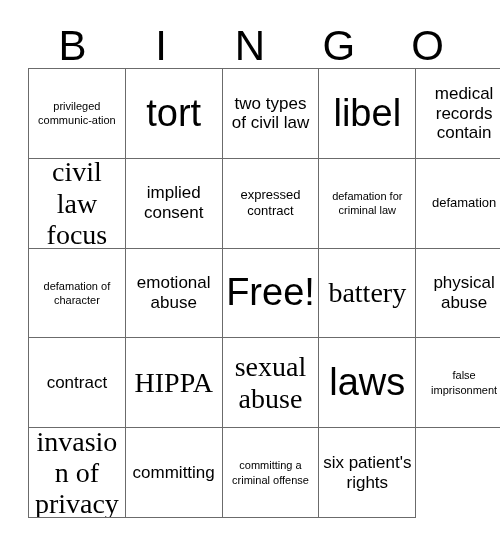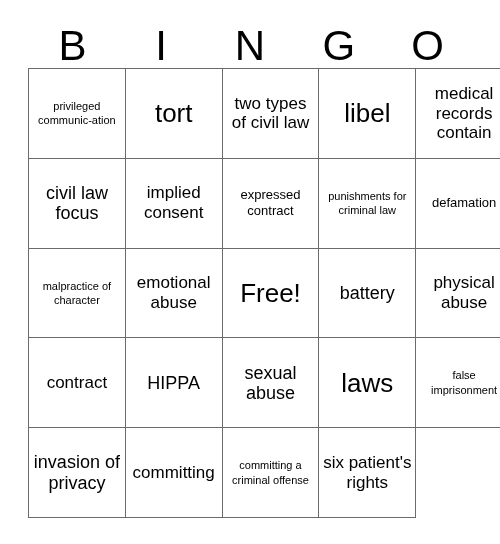--- a/index.html
+++ b/index.html
@@ -79,22 +79,22 @@
     width: 100%;
     text-align: center;
     line-height: 1.12;
     word-wrap: break-word;
     overflow-wrap: break-word;
     hyphens: manual;
     color: #000;
   }
 
   
-  .fs-xxl .cell-text { font-size: 26px; line-height: 1.08; }
-  .fs-lg  .cell-text { font-size: 18px; line-height: 1.12; }
+  .fs-xxl .cell-text { font-size: 38px; line-height: 1.08; }
+  .fs-lg  .cell-text { font-size: 28px; line-height: 1.12; font-family: Liberation Serif, serif; }
   .fs-md  .cell-text { font-size: 17px; line-height: 1.16; }
   .fs-sm  .cell-text { font-size: 13px; line-height: 1.22; }
   .fs-xs  .cell-text { font-size: 11px; line-height: 1.30; }
 </style>
 </head>
 <body>
 
 <div id="card">
 
   <div id="bingo-header">
@@ -126,28 +126,28 @@
     <div class="cell fs-lg">
         <span class="cell-text">civil law focus</span>
       </div>
     <div class="cell fs-md">
         <span class="cell-text">implied consent</span>
       </div>
     <div class="cell fs-sm">
         <span class="cell-text">expressed contract</span>
       </div>
     <div class="cell fs-xs">
-        <span class="cell-text">punishments for criminal law</span>
+        <span class="cell-text">defamation for criminal law</span>
       </div>
     <div class="cell fs-sm">
         <span class="cell-text">defamation</span>
       </div>
 
     <div class="cell fs-xs">
-        <span class="cell-text">malpractice of character</span>
+        <span class="cell-text">defamation of character</span>
       </div>
     <div class="cell fs-md">
         <span class="cell-text">emotional abuse</span>
       </div>
     <div class="cell fs-xxl">
         <span class="cell-text">Free!</span>
       </div>
     <div class="cell fs-lg">
         <span class="cell-text">battery</span>
       </div>

